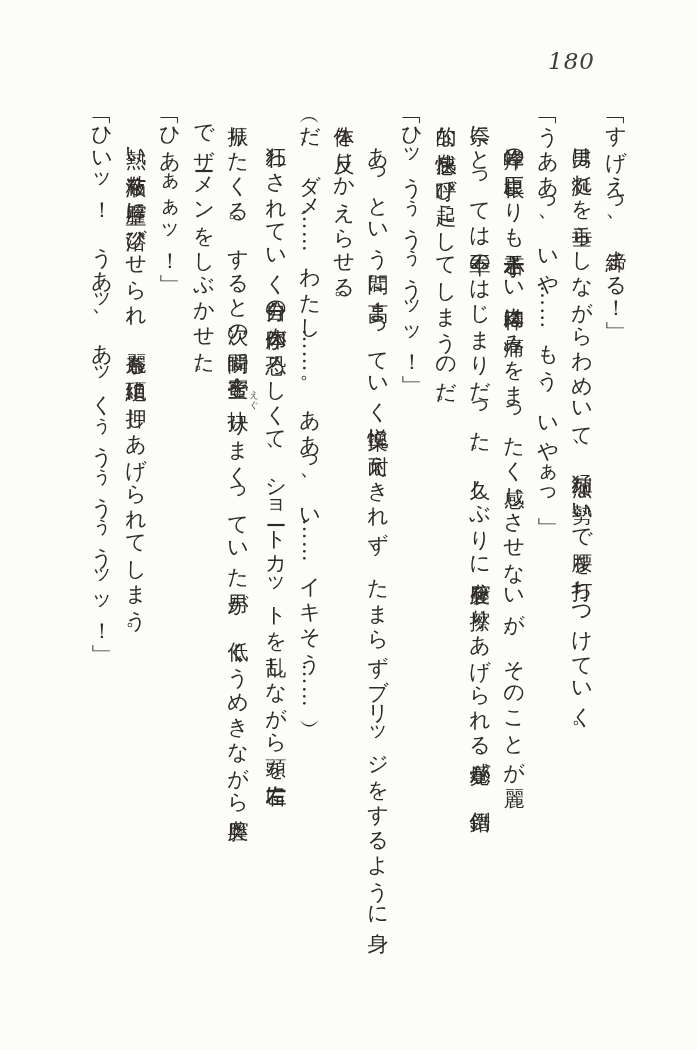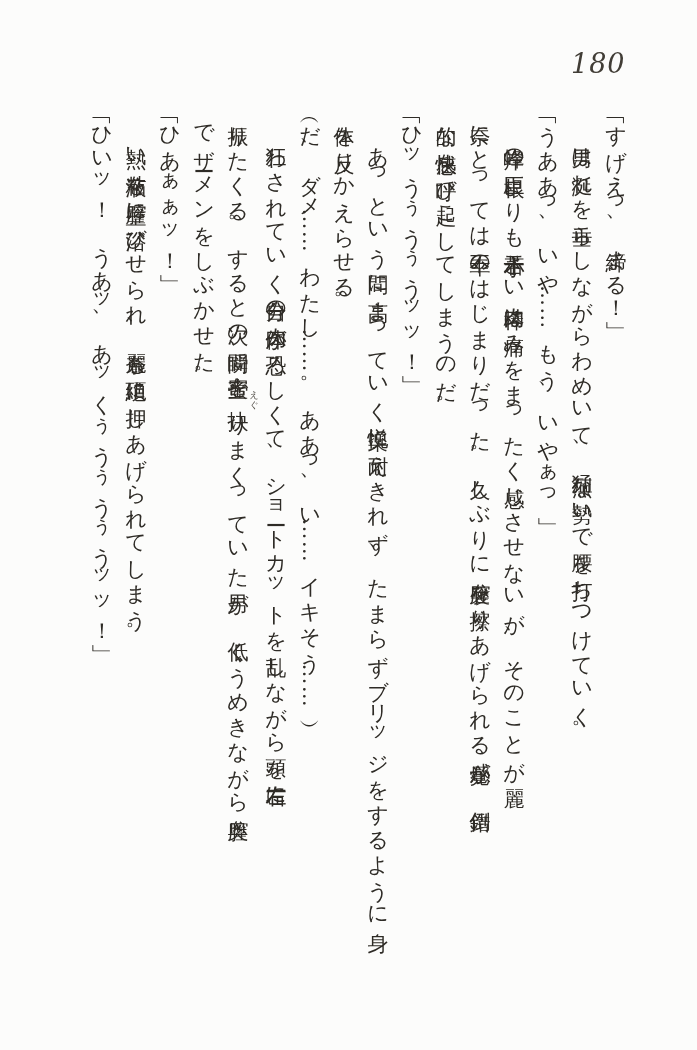--- a/index.html
+++ b/index.html
@@ -14,22 +14,22 @@
     background: #fcfcfb;
     font-family: "DejaVu Serif", "Liberation Serif", serif;
   }
   .page {
     position: absolute;
     inset: 0;
   }
   .page-number {
     position: absolute;
     top: 48px;
-    left: 571px;
-    font-size: 27px;
+    left: 548px;
+    font-size: 23px;
     font-style: italic;
     letter-spacing: 1px;
     color: #413d36;
   }
   .text-block {
     position: absolute;
     top: 110px;
     right: 64px;
     height: 862px;
     width: 546px;

